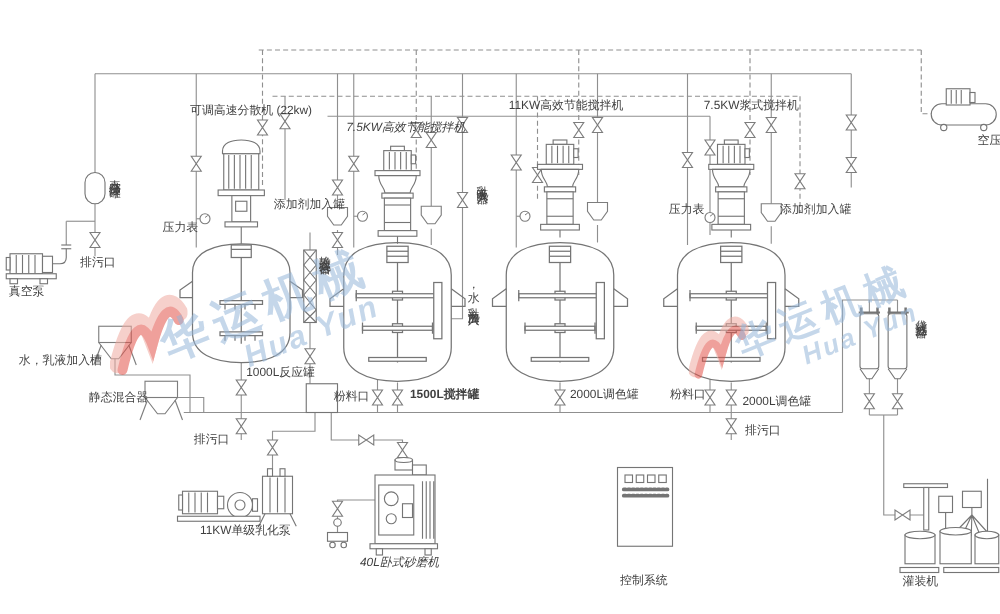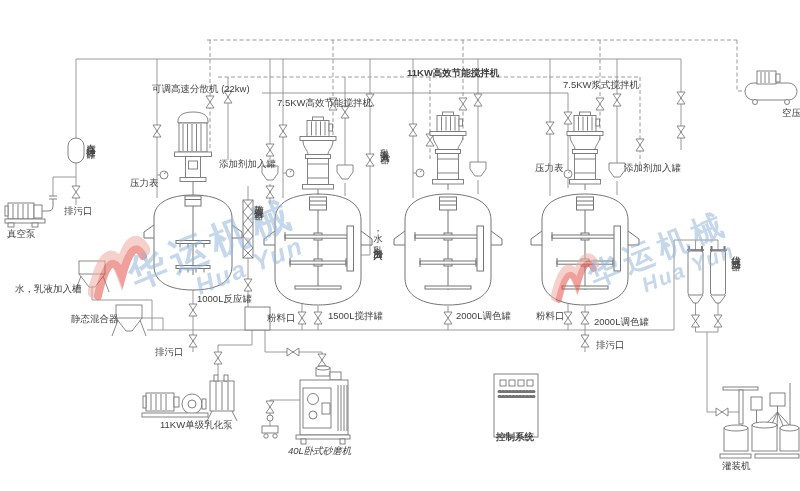--- a/index.html
+++ b/index.html
@@ -384,43 +384,43 @@
 <svg class="wm-logo" style="left:551px;top:240px;" width="48" height="70" viewBox="0 0 62 84">
   <path d="M6,70 Q20,14 33,48 Q44,6 56,28" fill="none" stroke="#f0aba1" stroke-width="13" stroke-linecap="round"></path>
   <path d="M10,74 Q22,22 34,54 Q45,14 55,34" fill="none" stroke="#e2544b" stroke-width="8" stroke-linecap="round"></path>
 </svg>
 <div class="wm" style="left:588px;top:228px;font-size:31px;">
   <div class="cn">华运机械</div>
   <div class="en" style="font-size:21px;margin:-5px 0 0 46px;">Hua Yun</div>
 </div>
 
 <div class="lbl" style="left:152px;top:84px;text-align:center;">可调高速分散机 (22kw)</div>
-<div class="lbl" style="left:277px;top:98px;">7.5KW高效节能搅拌机</div>
-<div class="lbl" style="left:407px;top:68px;font-weight:bold;">11KW高效节能搅拌机</div>
+<div class="lbl" style="left:277px;top:98px;font-style:italic;">7.5KW高效节能搅拌机</div>
+<div class="lbl" style="left:407px;top:80px;">11KW高效节能搅拌机</div>
 <div class="lbl" style="left:563px;top:80px;">7.5KW浆式搅拌机</div>
 <div class="lbl" style="left:782px;top:108px;">空压机</div>
 <div class="vlbl" style="left:86px;top:136px;">真空缓冲罐</div>
 <div class="lbl" style="left:7px;top:229px;">真空泵</div>
 <div class="lbl" style="left:64px;top:206px;">排污口</div>
 <div class="lbl" style="left:130px;top:178px;">压力表</div>
 <div class="lbl" style="left:219px;top:159px;">添加剂加入罐</div>
 <div class="vlbl" style="left:254px;top:197px;">静态混合器</div>
 <div class="lbl" style="left:15px;top:284px;">水，乳液加入槽</div>
 <div class="lbl" style="left:71px;top:314px;">静态混合器</div>
 <div class="lbl" style="left:197px;top:294px;">1000L反应罐</div>
 <div class="lbl" style="left:267px;top:313px;">粉料口</div>
-<div class="lbl" style="left:328px;top:311px;">1500L搅拌罐</div>
+<div class="lbl" style="left:328px;top:311px;font-weight:bold;">1500L搅拌罐</div>
 <div class="lbl" style="left:155px;top:347px;">排污口</div>
 <div class="vlbl" style="left:380px;top:141px;">乳液吸入器</div>
 <div class="vlbl" style="left:373px;top:226px;">水，乳液加入口</div>
 <div class="lbl" style="left:456px;top:311px;">2000L调色罐</div>
 <div class="lbl" style="left:535px;top:163px;">压力表</div>
 <div class="lbl" style="left:624px;top:163px;">添加剂加入罐</div>
 <div class="lbl" style="left:536px;top:311px;">粉料口</div>
 <div class="lbl" style="left:594px;top:317px;">2000L调色罐</div>
 <div class="lbl" style="left:596px;top:340px;">排污口</div>
 <div class="vlbl" style="left:731px;top:248px;">袋式过滤器</div>
 <div class="lbl" style="left:160px;top:420px;text-align:center;">11KW单级乳化泵</div>
 <div class="lbl" style="left:288px;top:446px;font-style:italic;">40L卧式砂磨机</div>
-<div class="lbl" style="left:496px;top:432px;font-weight:bold;">控制系统</div>
+<div class="lbl" style="left:496px;top:460px;">控制系统</div>
 <div class="lbl" style="left:722px;top:461px;">灌装机</div>
 
 </div>
 
 </body></html>

